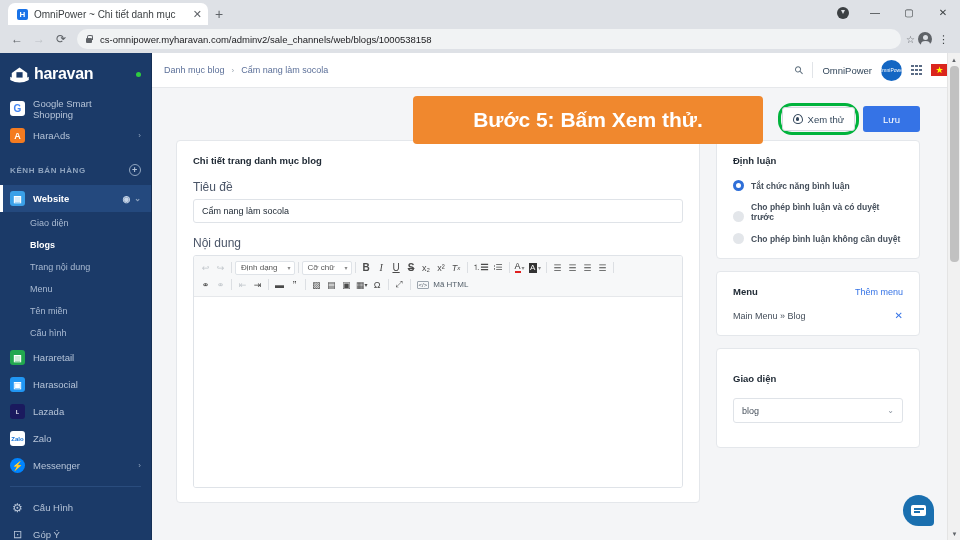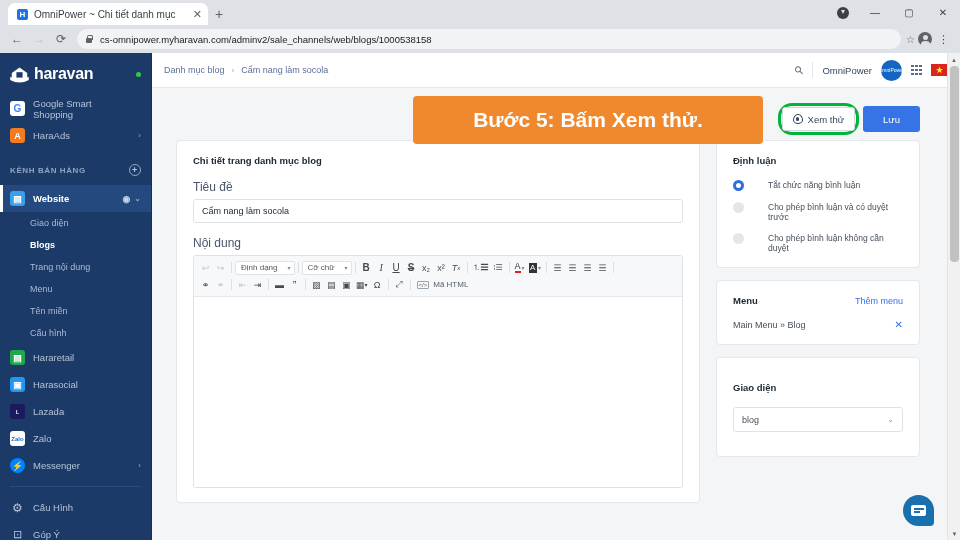--- a/index.html
+++ b/index.html
@@ -179,21 +179,21 @@
   }
   .tb-select .car { font-size: 6px; color: #888; }
   .tb-color { display: flex; align-items: center; gap: 1px; cursor: pointer; padding: 0 2px; }
   .tb-color .sw-a { font-size: 9px; color: #333; border-bottom: 2px solid #e02020; line-height: 9px; }
   .tb-color .sw-b { font-size: 8px; color: #fff; background: #333; padding: 0 1.5px; line-height: 10px; }
   .tb-html { display: flex; align-items: center; gap: 4px; font-size: 8px; color: #55606b;
     cursor: pointer; padding: 0 3px; }
   .editor-body { height: 190px; background: #fff; }
 
   
-  .radio-row { display: flex; align-items: flex-start; gap: 24px; margin-bottom: 11px; cursor: pointer; }
+  .radio-row { display: flex; align-items: flex-end; gap: 7px; margin-bottom: 11px; cursor: pointer; font-weight: bold; }
   .radio { width: 11px; height: 11px; border-radius: 50%; background: #e3e6ea; flex: 0 0 auto; }
   .radio.on { background: #fff; border: 3px solid #2f6fd8; }
   .radio-label { font-size: 8.5px; color: #454f5b; }
 
   .panel-head { display: flex; align-items: center; margin-bottom: 13px; }
   .panel-head .t { font-size: 9.5px; font-weight: bold; color: #212b36; }
   .panel-head .a { margin-left: auto; font-size: 9px; color: #3573e6; cursor: pointer; }
   .menu-row { display: flex; align-items: center; font-size: 9px; color: #454f5b; }
   .menu-row .x { margin-left: auto; color: #3573e6; font-size: 10px; cursor: pointer; }
 

